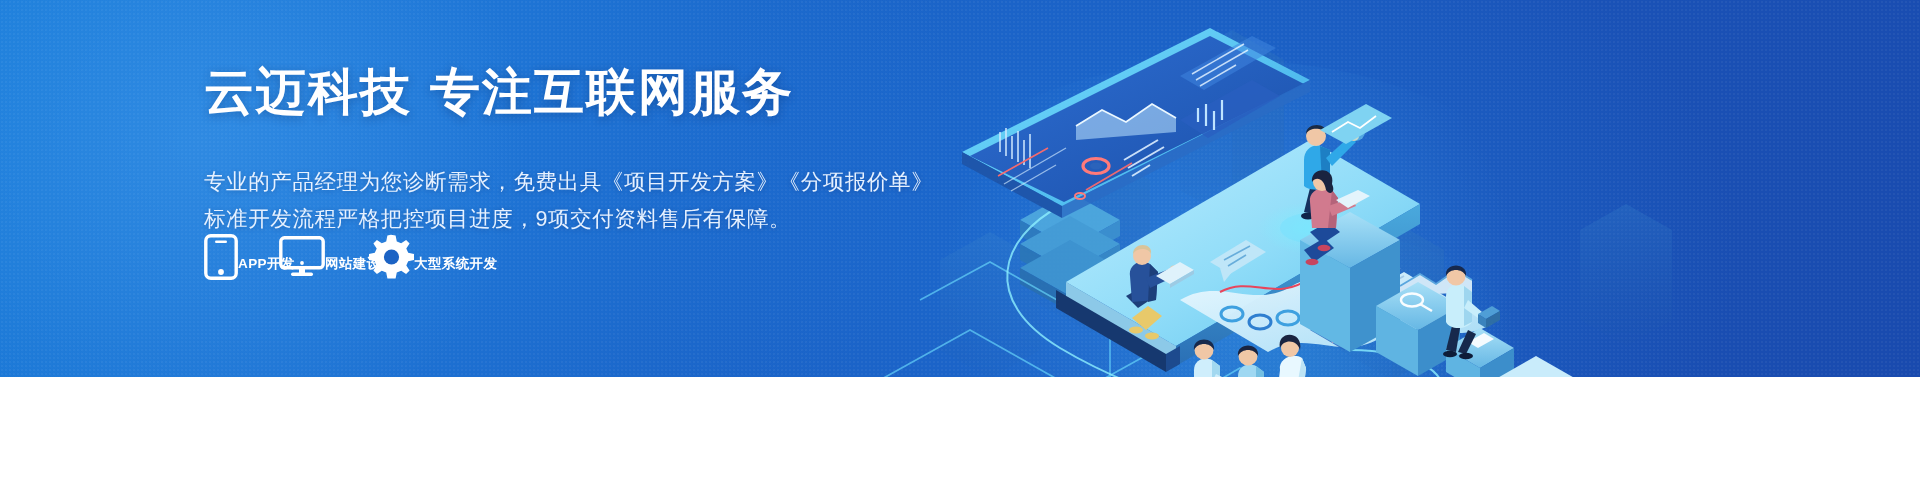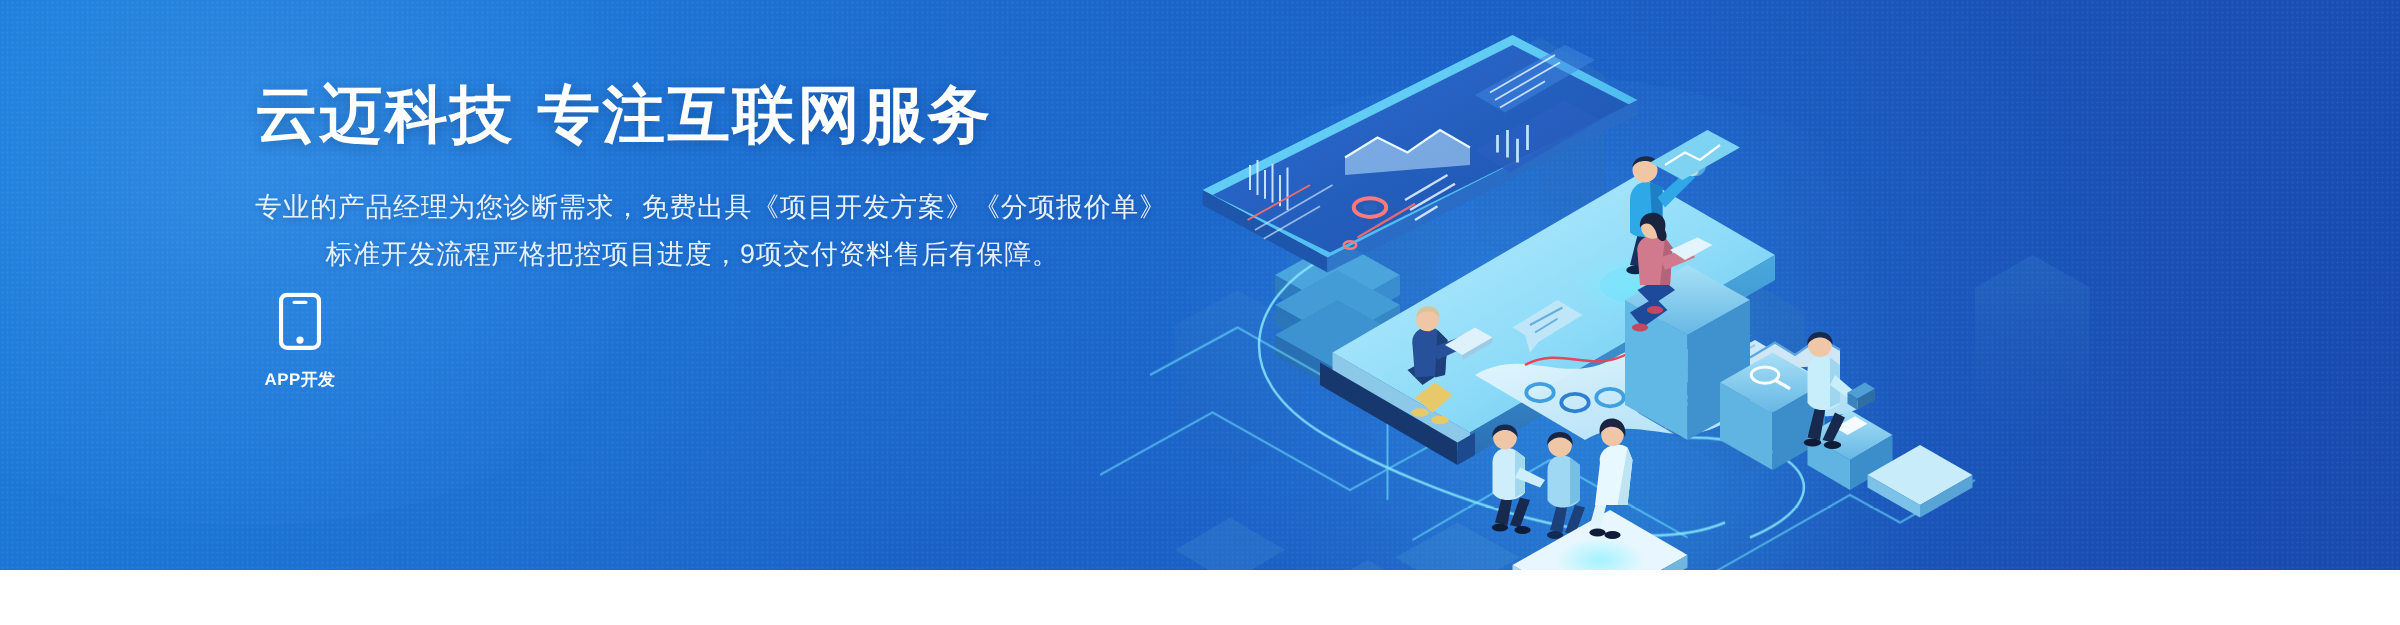--- a/index.html
+++ b/index.html
@@ -4,21 +4,21 @@
 <style>
   * { margin:0; padding:0; box-sizing:border-box; }
   html, body {
     width:1920px; height:500px;
     overflow:hidden;
     font-family:"Liberation Sans","DejaVu Sans",sans-serif;
   }
 
   .banner{
     position:relative;
-    width:1920px; height:456px;
+    width:1920px; height:377px;
     background:
       radial-gradient(ellipse 900px 620px at 1180px 250px, rgba(30,120,220,0.55) 0%, rgba(30,120,220,0.0) 62%),
       radial-gradient(ellipse 1100px 700px at 250px 120px, rgba(40,140,235,0.40) 0%, rgba(40,140,235,0.0) 65%),
       linear-gradient(118deg, #1879d6 0%, #1b6fd0 22%, #1a5fc4 48%, #1a53b8 72%, #194aae 100%);
     overflow:hidden;
   }
 
   
   .dots{
     position:absolute; inset:0;
@@ -46,38 +46,38 @@
     font-weight:bold;
     color:#ffffff;
     letter-spacing:2px;
     line-height:1.2;
     text-shadow:0 2px 10px rgba(0,30,80,0.30);
     white-space:nowrap;
   }
   .headline .gap{ display:inline-block; width:18px; }
 
   .sub{
-    margin-top:28px;
+    margin-top:44px;
     color:#e6f1ff;
     font-size:21.5px;
     line-height:33px;
     letter-spacing:.6px;
     white-space:nowrap;
     text-shadow:0 1px 5px rgba(0,25,70,0.25);
   }
 
   
   .services{
     position:absolute; left:204px; top:232px;
     display:flex; align-items:flex-start;
     z-index:8;
   }
   .service{
     width:72px;
-    display:flex; flex-direction:column; align-items:center;
+    display:flex; flex-direction:row; align-items:center;
     margin-right:3px;
   }
   .service .glyph{
     height:50px; width:50px;
     display:flex; align-items:center; justify-content:center;
     margin-bottom:13px;
   }
   .service .glyph svg{ display:block; }
   .service .cap{
     color:#ffffff;
@@ -447,34 +447,57 @@
         <path d="M60 440 L104 414 L148 440 L104 466 Z" fill="#3a87cf"></path>
         <path d="M172 472 L214 448 L256 472 L214 496 Z" fill="#3a87cf"></path>
       </g>
     </svg>
   </div>
 
   <div class="copy">
     <div class="headline"><span>云迈科技</span><span class="gap"></span><span>专注互联网服务</span></div>
 
     <div class="sub">专业的产品经理为您诊断需求，免费出具《项目开发方案》《分项报价单》</div>
-    <div class="sub" style="margin-top:4px;text-align:center;">标准开发流程严格把控项目进度，9项交付资料售后有保障。</div>
+    <div class="sub" style="margin-top:4px;">标准开发流程严格把控项目进度，9项交付资料售后有保障。</div>
   </div>
 
   <div class="services">
 
     <div class="service">
       <span class="glyph">
         <svg width="34" height="46" viewBox="0 0 34 46">
           <rect x="1.8" y="1.8" width="30.4" height="42.4" rx="5" ry="5" fill="none" stroke="#ffffff" stroke-width="3.4"></rect>
           <rect x="11" y="6.5" width="12" height="2.6" rx="1.3" fill="#ffffff"></rect>
           <circle cx="17" cy="38" r="2.9" fill="#ffffff"></circle>
         </svg>
       </span>
       <span class="cap">APP开发</span>
     </div>
 
 
 
-
+    <div class="service s-wide">
+      <span class="glyph">
+        <svg width="46" height="42" viewBox="0 0 46 42">
+          <rect x="1.8" y="1.8" width="42.4" height="30" rx="3.6" ry="3.6" fill="none" stroke="#ffffff" stroke-width="3.4"></rect>
+          <circle cx="23" cy="27" r="1.9" fill="#ffffff"></circle>
+          <rect x="20" y="32" width="6" height="5" fill="#ffffff"></rect>
+          <rect x="12" y="36.6" width="22" height="3.4" rx="1.7" fill="#ffffff"></rect>
+        </svg>
+      </span>
+      <span class="cap">网站建设</span>
+    </div>
+
+    <div class="service s-xwide">
+      <span class="glyph">
+        <svg width="46" height="46" viewBox="0 0 46 46">
+          <path d="M23 0.8 L27.6 1.6 L28.8 7.4 L33.2 9.3 L38.1 6 L41.6 9.5 L38.3 14.4 L40.2 18.8 L46 20 L46 26 L40.2 27.2
+                   L38.3 31.6 L41.6 36.5 L38.1 40 L33.2 36.7 L28.8 38.6 L27.6 44.4 L19.4 44.4 L18.2 38.6 L13.8 36.7
+                   L8.9 40 L5.4 36.5 L8.7 31.6 L6.8 27.2 L1 26 L1 20 L6.8 18.8 L8.7 14.4 L5.4 9.5 L8.9 6 L13.8 9.3
+                   L18.2 7.4 L19.4 1.6 Z" fill="#ffffff"></path>
+          <circle cx="23.5" cy="23" r="7.6" fill="#1c63c4"></circle>
+        </svg>
+      </span>
+      <span class="cap">大型系统开发</span>
+    </div>
 
   </div>
 </div>
 
 </body></html>

